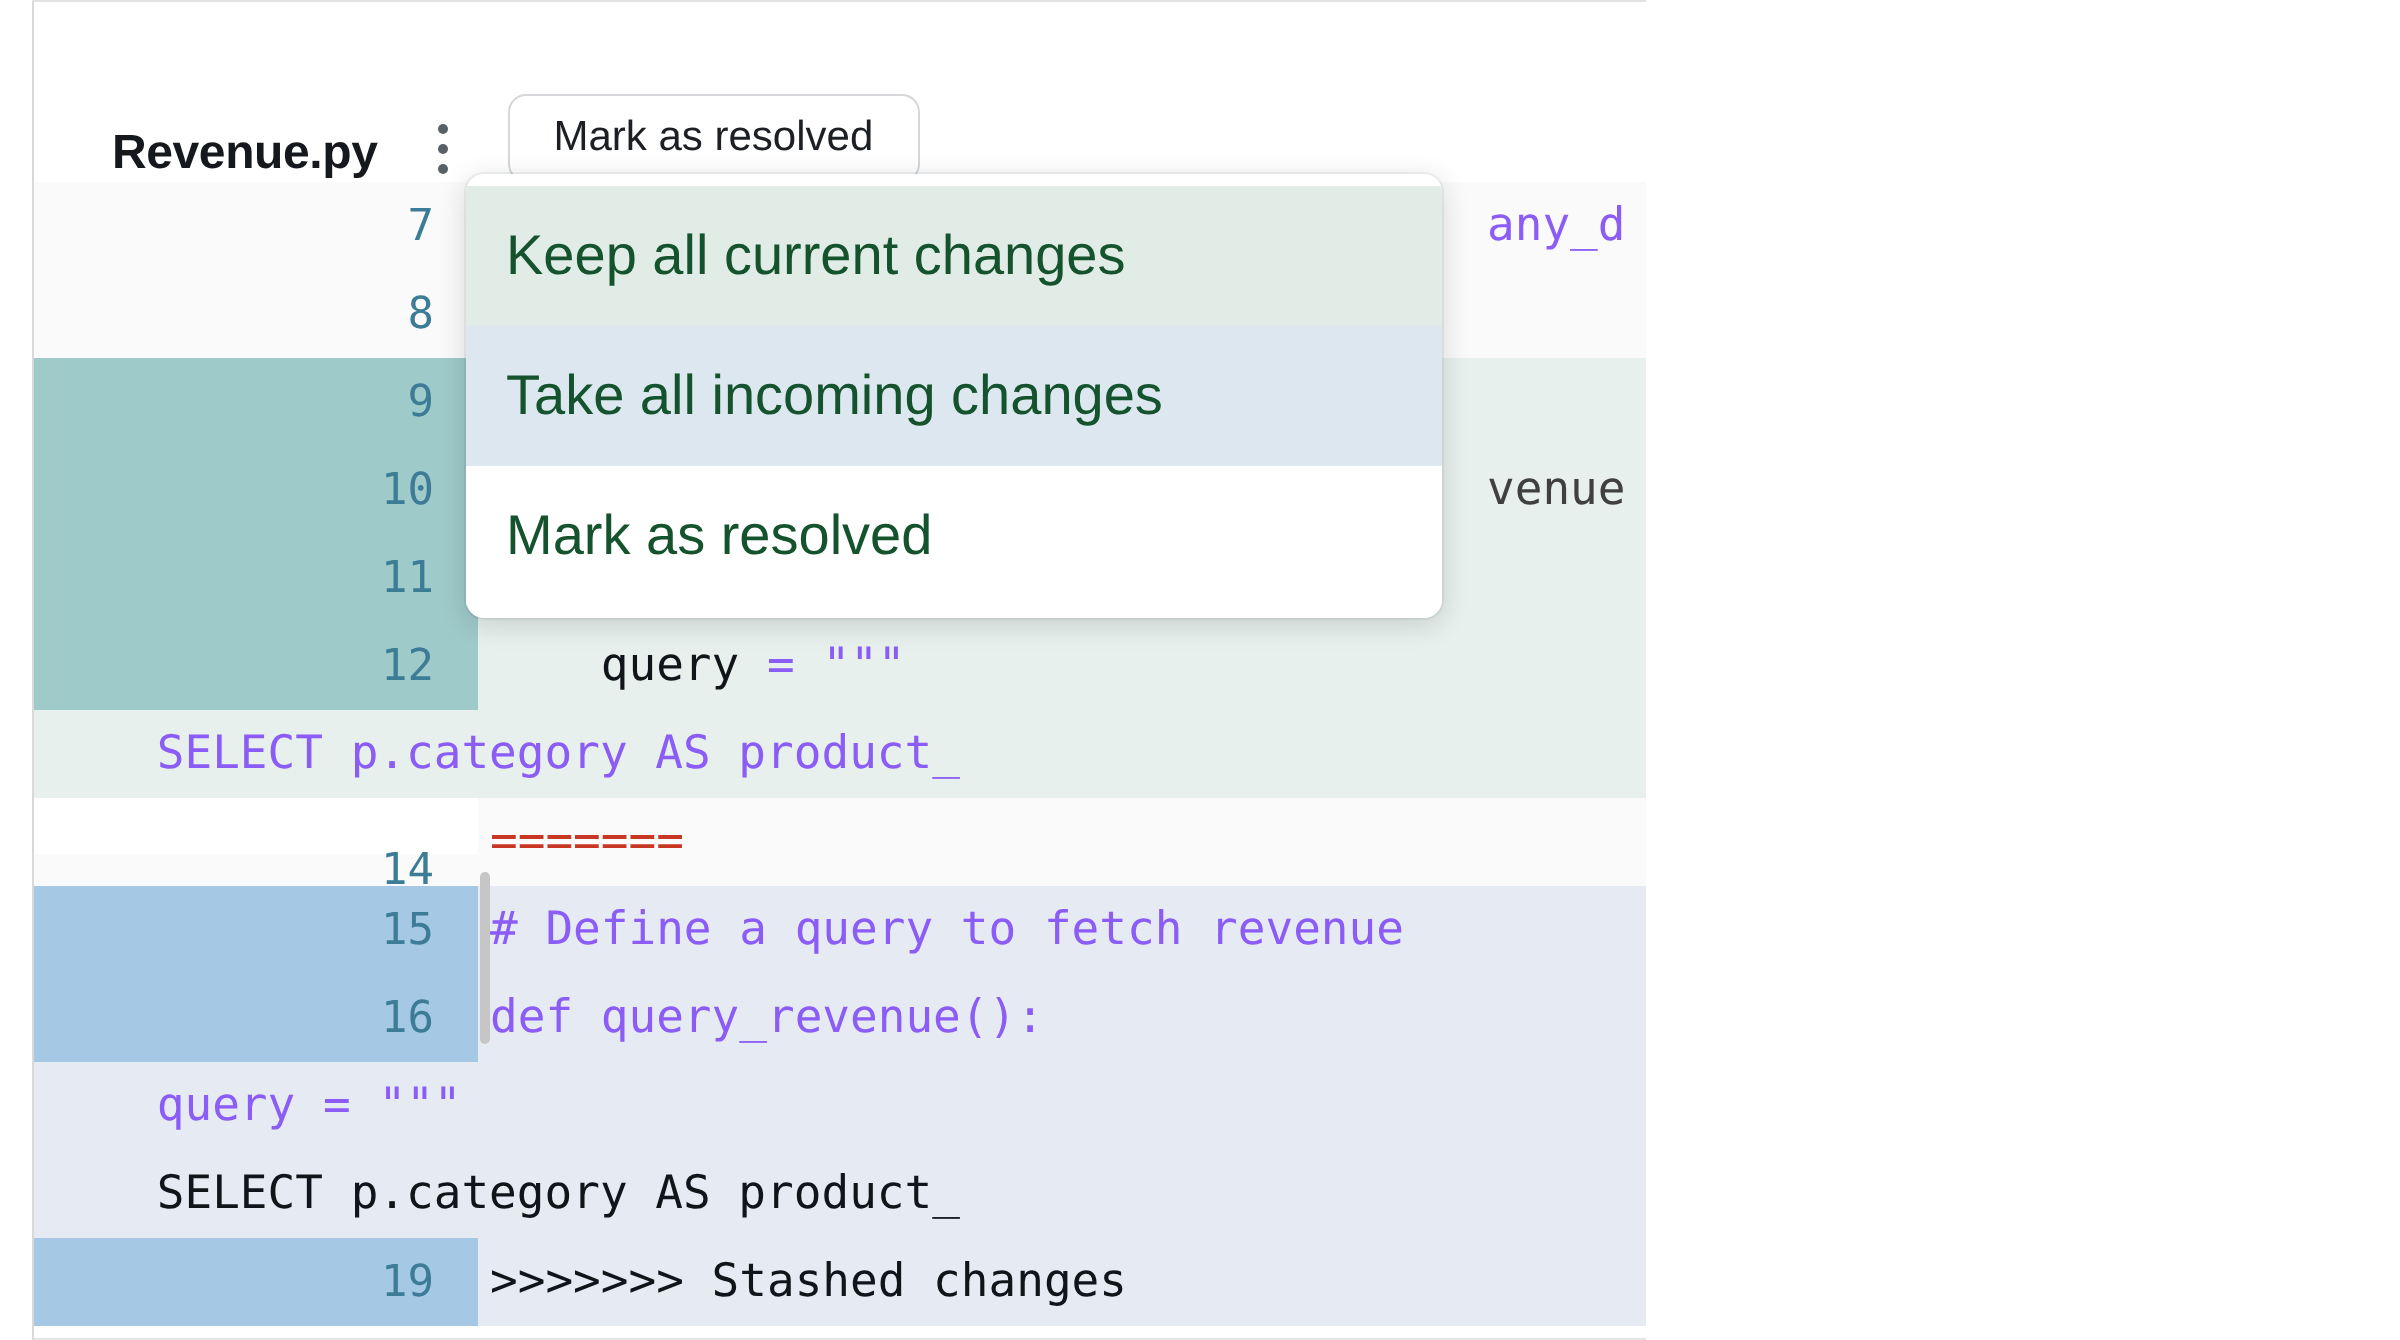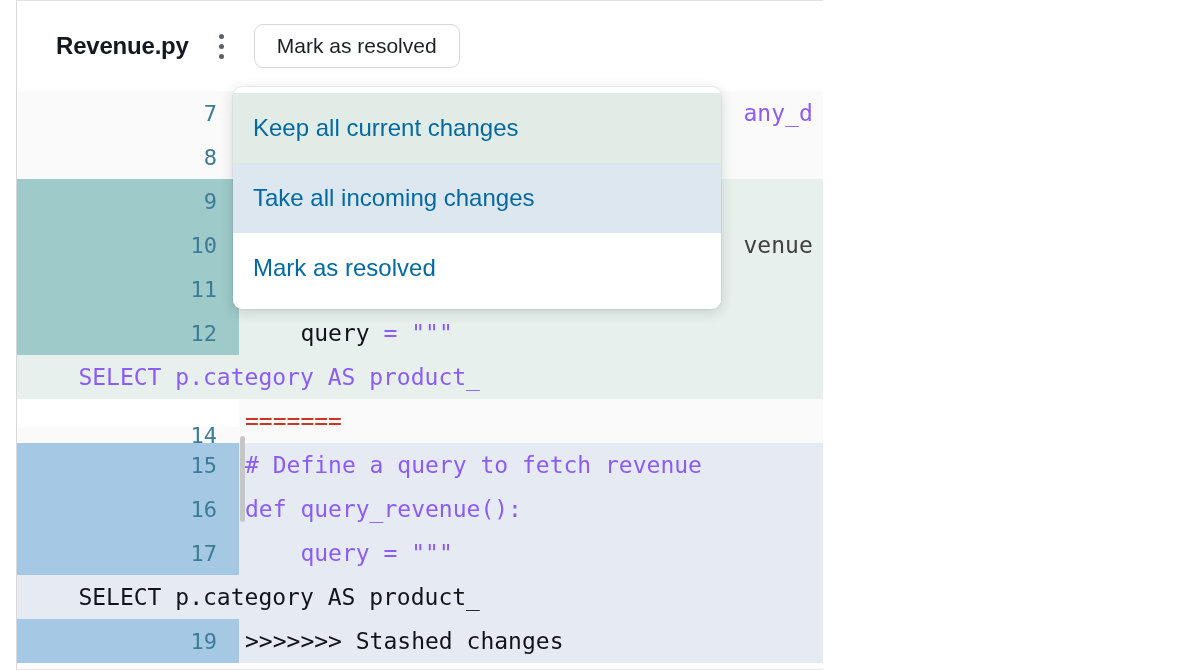--- a/index.html
+++ b/index.html
@@ -51,21 +51,21 @@
   }
 
   
   .file-header {
     position: absolute;
     left: 0;
     top: 0;
     height: 90px;
     width: 806px;
     display: flex;
-    align-items: center;
+    align-items: flex-end;
     padding-left: 39px;
     background: #ffffff;
   }
 
   .file-name {
     font-size: 24px;
     font-weight: bold;
     color: #15181c;
     letter-spacing: -0.2px;
     white-space: nowrap;
@@ -203,22 +203,22 @@
     z-index: 20;
     padding-top: 6px;
     padding-bottom: 6px;
   }
 
   .menu-item {
     height: 70px;
     display: flex;
     align-items: center;
     padding-left: 20px;
-    font-size: 24px;
-    color: #0369a1;
+    font-size: 28px;
+    color: #14532d;
     cursor: pointer;
     white-space: nowrap;
   }
   .mi-green { background: #e2ece7; }
   .mi-blue  { background: #dce7ef; }
   .mi-white { background: #ffffff; }
 </style>
 </head>
 <body>
 
@@ -276,21 +276,20 @@
         </div>
         <div class="code-row">
           <div class="gutter g-incoming">15</div>
           <div class="codecell c-incoming"><span class="tok-red"># Define a query to fetch revenue</span></div>
         </div>
         <div class="code-row">
           <div class="gutter g-incoming">16</div>
           <div class="codecell c-incoming"><span class="tok-red">def query_revenue():</span></div>
         </div>
         <div class="code-row">
-          <div class="gutter g-incoming">17</div>
           <div class="codecell c-incoming"><span class="tok-dark">    </span><span class="tok-red">query</span><span class="tok-black"> </span><span class="tok-red">=</span><span class="tok-black"> </span><span class="tok-red">"""</span></div>
         </div>
         <div class="code-row">
           <div class="codecell c-incoming"><span class="tok-black">    SELECT p.category AS product_</span></div>
         </div>
         <div class="code-row">
           <div class="gutter g-incoming">19</div>
           <div class="codecell c-incoming"><span class="tok-black">&gt;&gt;&gt;&gt;&gt;&gt;&gt; Stashed changes</span></div>
         </div>
         <div class="bottom-rule"></div>

